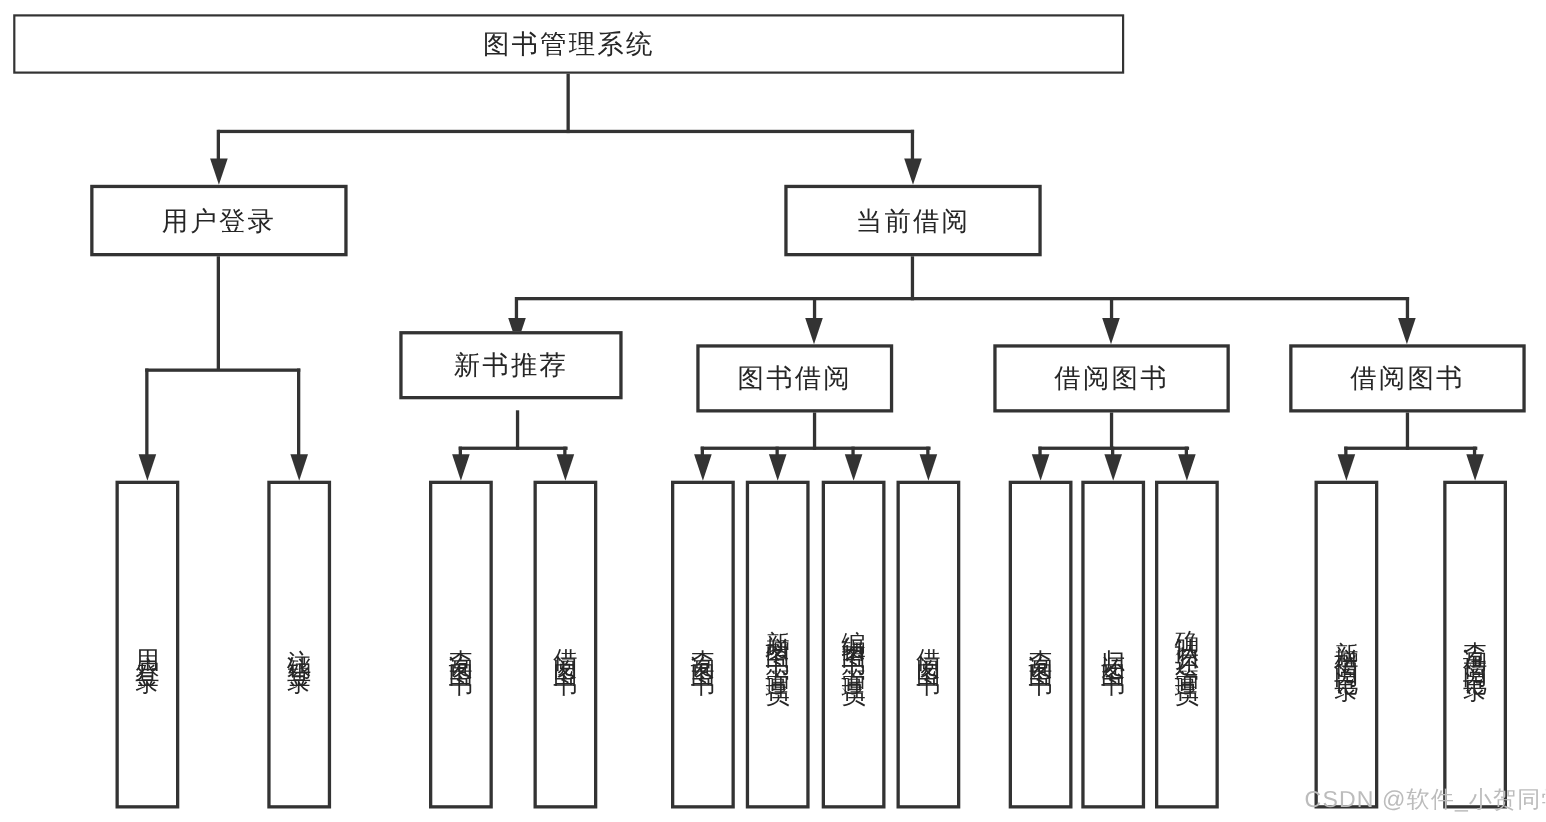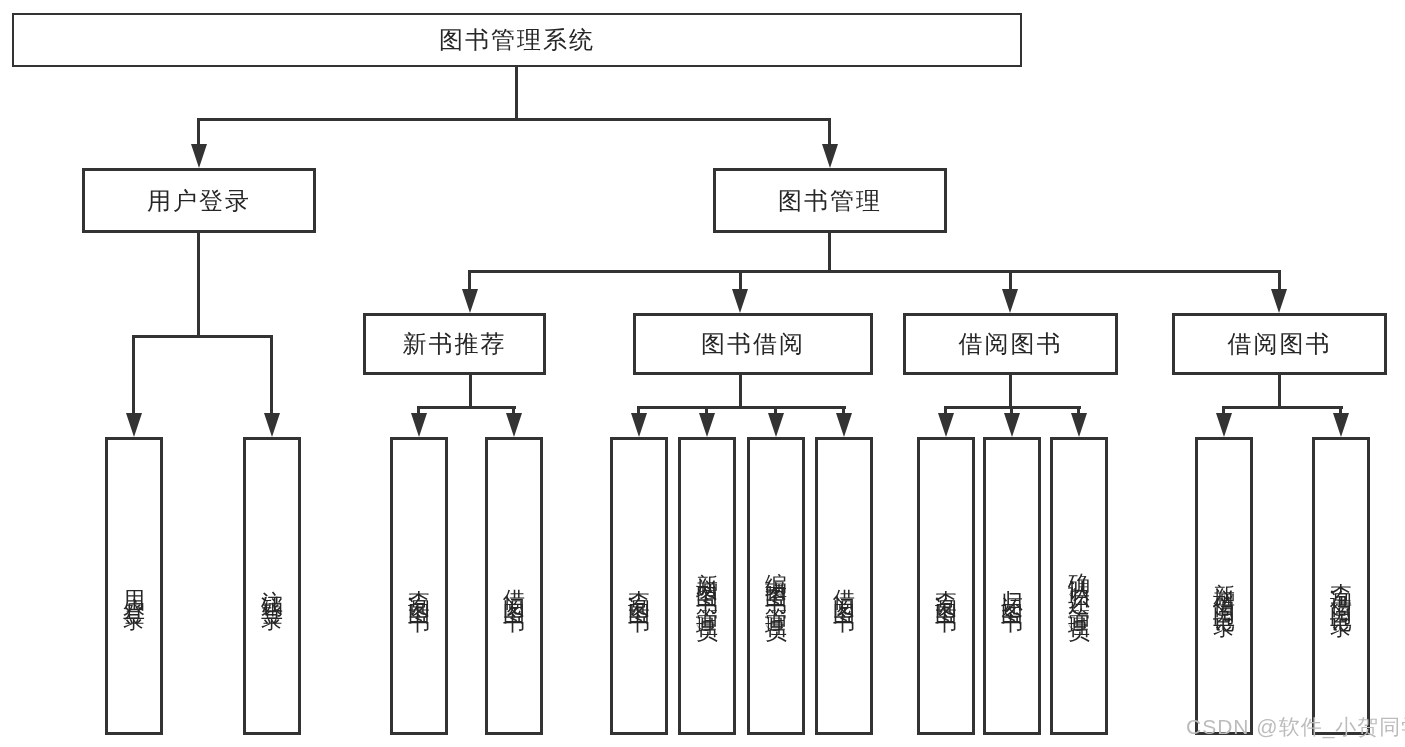--- a/index.html
+++ b/index.html
@@ -67,45 +67,45 @@
   <div class="hline" style="left:198px;top:118px;width:633px;"></div>
   <div class="vline" style="left:197px;top:118px;height:29px;"></div>
   <div class="arrow" style="left:191px;top:144px;"></div>
   <div class="vline" style="left:828px;top:118px;height:29px;"></div>
   <div class="arrow" style="left:822px;top:144px;"></div>
 
   <div class="box" style="left:82px;top:168px;width:234px;height:65px;">
     <span>用户登录</span>
   </div>
   <div class="box" style="left:713px;top:168px;width:234px;height:65px;">
-    <span>图书管理</span>
+    <span>当前借阅</span>
   </div>
 
   <div class="vline" style="left:197px;top:231px;height:106px;"></div>
   <div class="hline" style="left:132px;top:335px;width:141px;"></div>
   <div class="vline" style="left:132px;top:335px;height:80px;"></div>
   <div class="vline" style="left:270px;top:335px;height:80px;"></div>
   <div class="arrow" style="left:126px;top:413px;"></div>
   <div class="arrow" style="left:264px;top:413px;"></div>
 
   <div class="vline" style="left:828px;top:231px;height:42px;"></div>
   <div class="hline" style="left:469px;top:270px;width:812px;"></div>
   <div class="vline" style="left:468px;top:270px;height:22px;"></div>
   <div class="vline" style="left:739px;top:270px;height:22px;"></div>
   <div class="vline" style="left:1009px;top:270px;height:22px;"></div>
   <div class="vline" style="left:1278px;top:270px;height:22px;"></div>
   <div class="arrow" style="left:462px;top:289px;"></div>
   <div class="arrow" style="left:732px;top:289px;"></div>
   <div class="arrow" style="left:1002px;top:289px;"></div>
   <div class="arrow" style="left:1271px;top:289px;"></div>
 
-  <div class="box" style="left:363px;top:313px;width:183px;height:62px;">
+  <div class="box" style="left:363px;top:301px;width:203px;height:62px;">
     <span>新书推荐</span>
   </div>
-  <div class="box" style="left:633px;top:313px;width:240px;height:62px;">
+  <div class="box" style="left:633px;top:313px;width:179px;height:62px;">
     <span>图书借阅</span>
   </div>
   <div class="box" style="left:903px;top:313px;width:215px;height:62px;">
     <span>借阅图书</span>
   </div>
   <div class="box" style="left:1172px;top:313px;width:215px;height:62px;">
     <span>借阅图书</span>
   </div>
 
   <div class="vline" style="left:469px;top:373px;height:36px;"></div>

